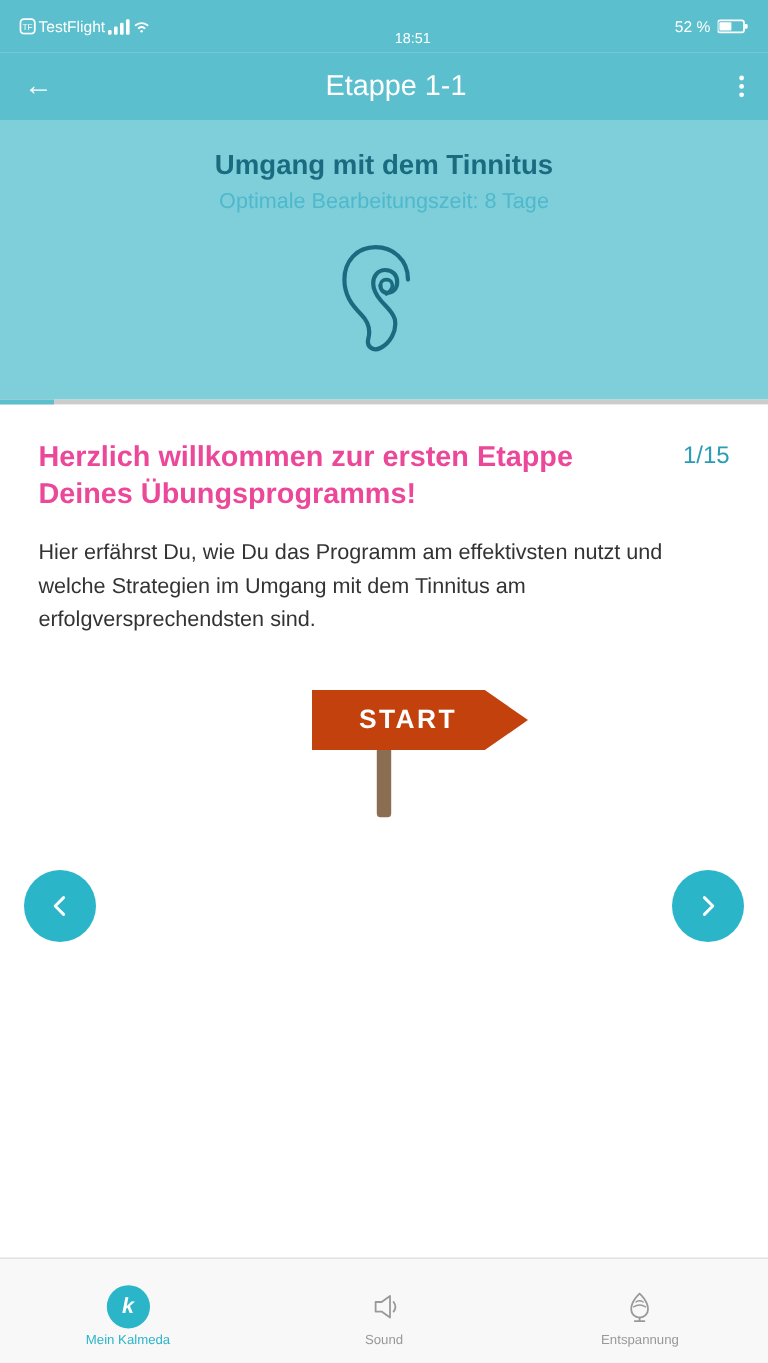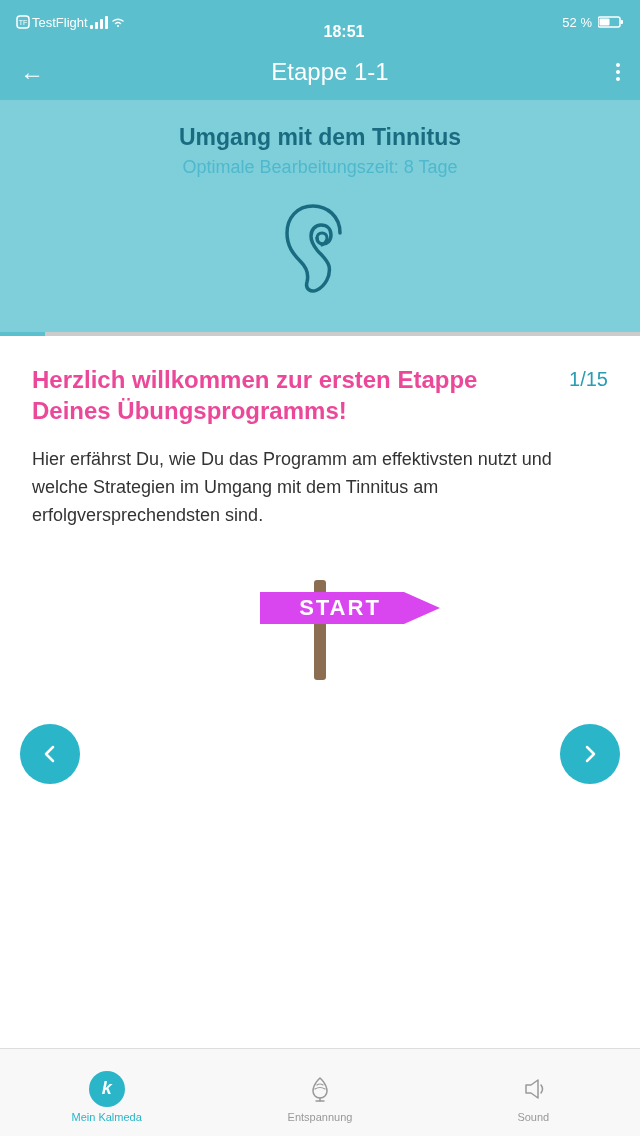--- a/index.html
+++ b/index.html
@@ -19,21 +19,21 @@
       background: #5bbfce;
       display: flex;
       align-items: center;
       justify-content: space-between;
       padding: 0 16px;
       color: white;
       font-size: 13px;
       font-weight: 500;
     }
     .status-left { display: flex; align-items: center; gap: 2px; }
-    .status-center { font-size: 16px; font-weight: 700; margin-top: 20px; }
+    .status-center { font-size: 12px; font-weight: 400; margin-top: 20px; }
     .status-right { display: flex; align-items: center; gap: 6px; }
     .signal-bars { display: flex; align-items: flex-end; gap: 2px; }
     .signal-bars span { background: white; width: 3px; border-radius: 1px; }
 
     
     .nav-bar {
       height: 56px;
       background: #5bbfce;
       display: flex;
       align-items: center;
@@ -157,22 +157,22 @@
       bottom: 0;
       left: 50%;
       transform: translateX(-50%);
     }
     .sign-arrow {
       position: absolute;
       bottom: 56px;
       left: 50%;
       transform: translateX(-60px);
       width: 180px;
-      height: 32px;
-      background: #d946ef;
+      height: 50px;
+      background: #c2410c;
       clip-path: polygon(0 0, 80% 0, 100% 50%, 80% 100%, 0 100%);
       display: flex;
       align-items: center;
       justify-content: center;
       padding-right: 20px;
     }
     .sign-arrow-text {
       color: white;
       font-size: 22px;
       font-weight: 700;
@@ -337,39 +337,39 @@
   </button>
 </div>
 
 <div class="tab-bar">
 
   <div class="tab-item">
     <div class="tab-icon-wrap">
       <div class="kalmeda-circle">k</div>
     </div>
     <span class="tab-label active">Mein Kalmeda</span>
+  </div>
+
+  <div class="tab-item">
+    <div class="tab-icon-wrap">
+      <svg width="30" height="30" viewBox="0 0 30 30" fill="none">
+        <path d="M8 11 L8 19 L13 19 L20 24 L20 6 L13 11 Z" stroke="#999" stroke-width="1.5" fill="none" stroke-linejoin="round"></path>
+        <path d="M23 11 Q26 15 23 19" stroke="#999" stroke-width="1.5" fill="none" stroke-linecap="round"></path>
+      </svg>
+    </div>
+    <span class="tab-label">Sound</span>
   </div>
 
   <div class="tab-item">
     <div class="tab-icon-wrap">
       <svg width="30" height="30" viewBox="0 0 30 30" fill="none">
         <path d="M15 4 C15 4 8 10 8 17 C8 21 11 24 15 24 C19 24 22 21 22 17 C22 10 15 4 15 4Z" stroke="#999" stroke-width="1.5" fill="none"></path>
         <path d="M15 24 L15 27" stroke="#999" stroke-width="1.5" stroke-linecap="round"></path>
         <path d="M11 27 L19 27" stroke="#999" stroke-width="1.5" stroke-linecap="round"></path>
         <path d="M10 15 Q15 12 20 15" stroke="#999" stroke-width="1.2" fill="none" stroke-linecap="round"></path>
         <path d="M12 11 Q15 9 18 11" stroke="#999" stroke-width="1.2" fill="none" stroke-linecap="round"></path>
       </svg>
     </div>
     <span class="tab-label">Entspannung</span>
   </div>
 
-  <div class="tab-item">
-    <div class="tab-icon-wrap">
-      <svg width="30" height="30" viewBox="0 0 30 30" fill="none">
-        <path d="M8 11 L8 19 L13 19 L20 24 L20 6 L13 11 Z" stroke="#999" stroke-width="1.5" fill="none" stroke-linejoin="round"></path>
-        <path d="M23 11 Q26 15 23 19" stroke="#999" stroke-width="1.5" fill="none" stroke-linecap="round"></path>
-      </svg>
-    </div>
-    <span class="tab-label">Sound</span>
-  </div>
-
 
 </div>
 
 </body></html>

